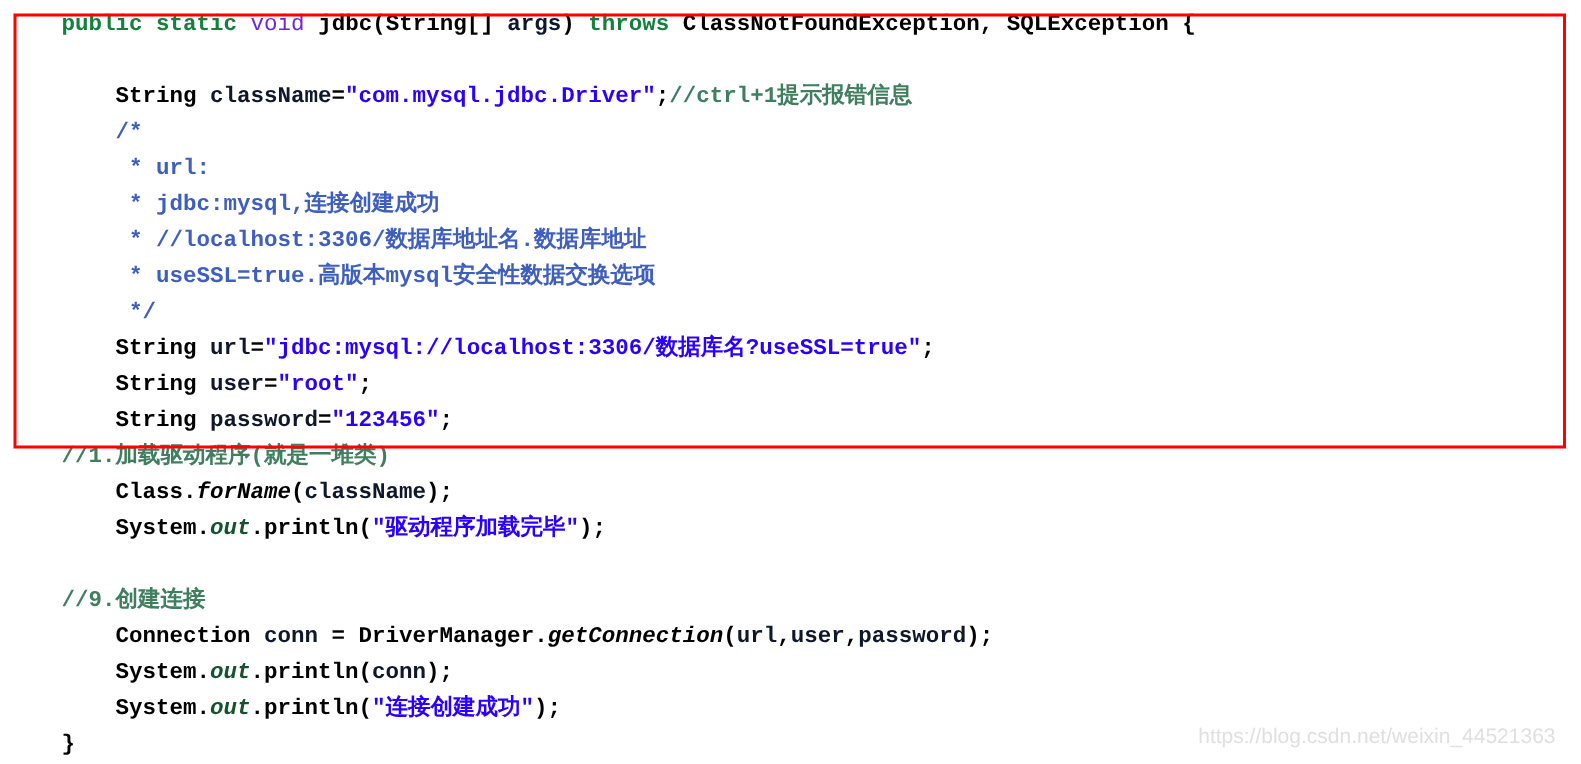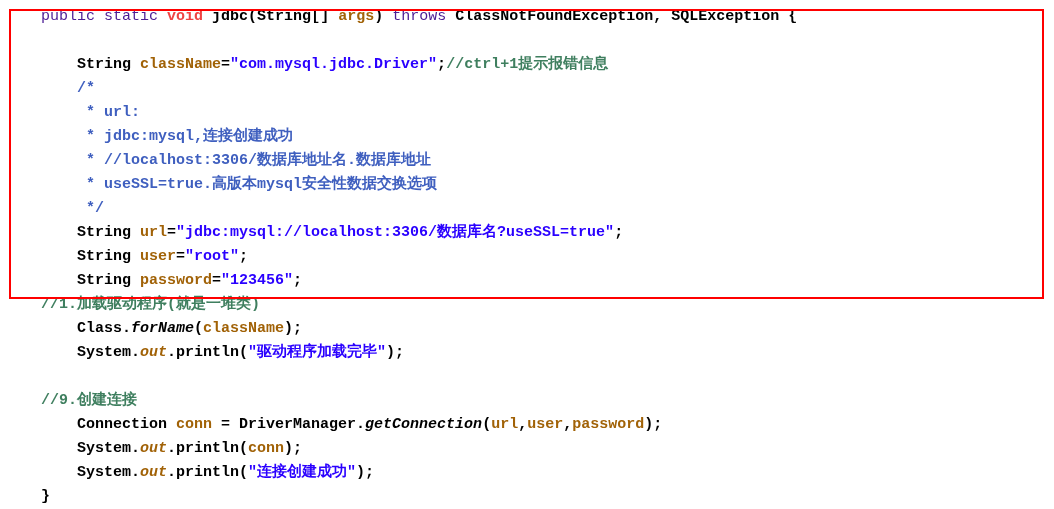--- a/index.html
+++ b/index.html
@@ -19,27 +19,27 @@
       height: 509px;
     }
     .container {
       width: 100%;
       position: relative;
     }
     .code {
       white-space: pre;
       color: #000000;
     }
-    .kw-purple { color: #4c1d95; font-weight: normal; }
-    .kw-void { color: #ef4444; font-weight: bold; }
+    .kw-purple { color: #15803d; font-weight: bold; }
+    .kw-void { color: #6d28d9; font-weight: normal; }
     .str-blue { color: #2a00ff; }
     .comment-green { color: #3f7f5f; }
     .comment-blue { color: #3f5fbf; }
-    .ident-brown { color: #a16207; }
-    .ident-blue { color: #a16207; }
+    .ident-brown { color: #0f172a; }
+    .ident-blue { color: #14532d; }
     .italic { font-style: italic; }
     .underline { text-decoration-style: wavy; text-decoration-color: #999; }
     .red-box {
       position: absolute;
       top: 4px;
       left: 4px;
       width: 1035px;
       height: 290px;
       border: 2px solid #ff0000;
       pointer-events: none;
@@ -73,13 +73,14 @@
 <span>        </span><span>String </span><span class="ident-brown">password</span><span>=</span><span class="str-blue">"123456"</span><span>;</span>
 <span>    </span><span class="comment-green">//1.加载驱动程序(就是一堆类)</span>
 <span>        </span><span>Class.</span><span class="italic">forName</span><span>(</span><span class="ident-brown">className</span><span>);</span>
 <span>        </span><span>System.</span><span class="ident-blue italic">out</span><span>.println(</span><span class="str-blue">"驱动程序加载完毕"</span><span>);</span>
 
 <span>    </span><span class="comment-green">//9.创建连接</span>
 <span>        </span><span>Connection </span><span class="ident-brown">conn</span><span> = DriverManager.</span><span class="italic">getConnection</span><span>(</span><span class="ident-brown">url</span><span>,</span><span class="ident-brown">user</span><span>,</span><span class="ident-brown">password</span><span>);</span>
 <span>        </span><span>System.</span><span class="ident-blue italic">out</span><span>.println(</span><span class="ident-brown">conn</span><span>);</span>
 <span>        </span><span>System.</span><span class="ident-blue italic">out</span><span>.println(</span><span class="str-blue">"连接创建成功"</span><span>);</span>
 <span>    </span><span>}</span></div>
+<div class="watermark">https://blog.csdn.net/weixin_44521363</div>
 </div>
 
 </body></html>

